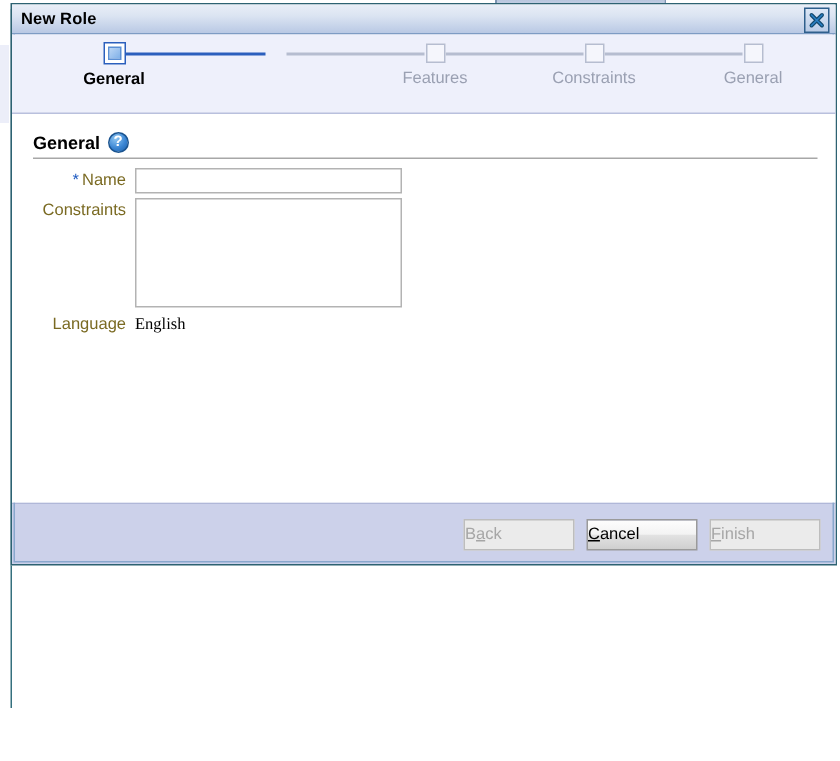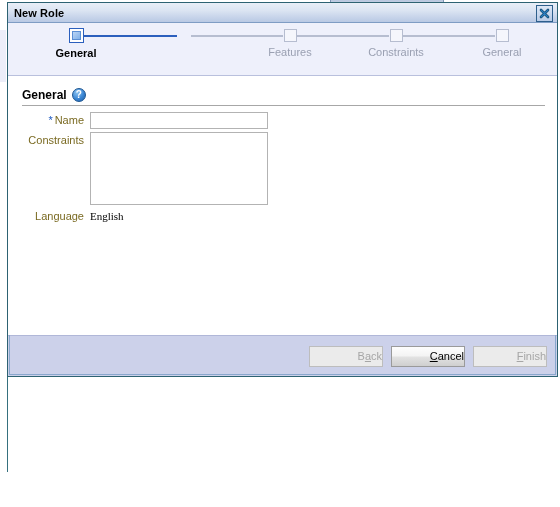--- a/index.html
+++ b/index.html
@@ -188,21 +188,21 @@
     box-sizing: border-box;
   }
   .dlg-button {
     width: 74px; height: 21px;
     font-family: "Liberation Sans", sans-serif;
     font-size: 11px;
     border: 1px solid #9a9a9a;
     background: linear-gradient(to bottom, #fdfdfd 0%, #f3f3f3 48%, #e2e2e2 52%, #cfcfcf 100%);
     color: #000000;
     box-sizing: border-box; cursor: pointer;
-    display: flex; align-items: center; justify-content: flex-end;
+    display: flex; align-items: center; justify-content: flex-start;
     padding: 0;
   }
   .dlg-button.disabled {
     background: #ebebeb;
     border: 1px solid #bdbdbd;
     color: #a6a6a6;
     cursor: default;
   }
   .dlg-button.default { border: 1px solid #6d6d6d; }
   .mn { text-decoration: underline; }

